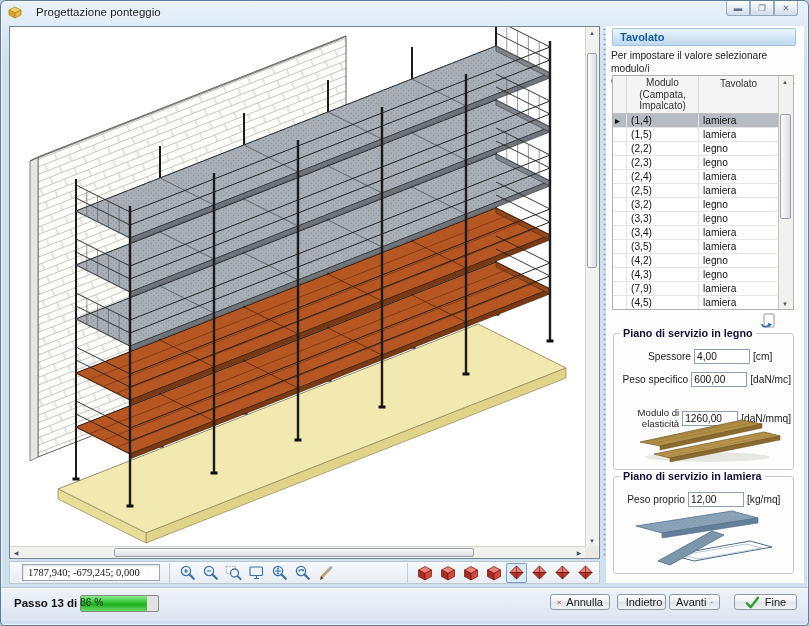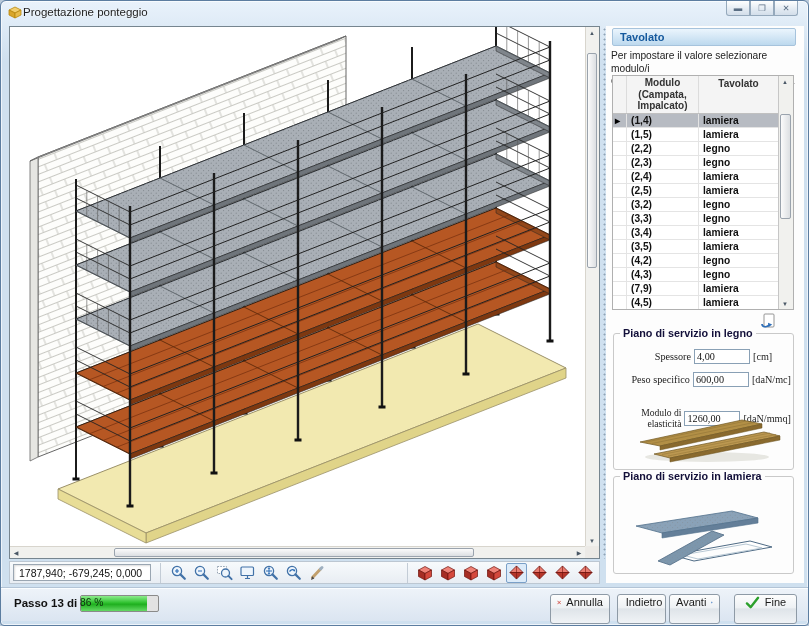--- a/index.html
+++ b/index.html
@@ -1,21 +1,21 @@
 <!DOCTYPE html>
 <html><head>
 <meta charset="utf-8">
 <style>
   html,body{margin:0;padding:0;background:#b8c9da;font-family:"Liberation Sans",sans-serif;}
   *{box-sizing:border-box;}
   .window{position:relative;width:809px;height:626px;border:1px solid #5c7da0;border-radius:6px 6px 4px 4px;
     background:linear-gradient(#e9f2fb,#cfe0ef 60px,#cfe0ef);overflow:hidden;
     box-shadow:inset 0 0 0 1px rgba(255,255,255,.65);}
   
-  .titlebar{position:absolute;left:0;top:0;right:0;height:22px;display:flex;align-items:center;padding-left:7px;gap:1px;}
+  .titlebar{position:absolute;left:0;top:0;right:0;height:22px;display:flex;align-items:center;padding-left:7px;gap:14px;}
   .title{font-size:11.5px;color:#1e1e1e;text-shadow:0 0 3px #fff;}
   .win-btns{position:absolute;right:10px;top:0;display:flex;}
   .win-btn{width:24px;height:15px;border:1px solid #95a9bc;border-top:none;background:linear-gradient(#ffffff,#e2eaf2 60%,#d3deea);
     display:flex;align-items:center;justify-content:center;font-size:8.5px;color:#5a6e84;line-height:1;}
   .win-btn:first-child{border-radius:0 0 0 3px;}
   .win-btn:last-child{border-radius:0 0 3px 0;}
   
   .drawing-area{position:absolute;left:8px;top:25px;width:591px;height:533px;background:#fff;border:1px solid #76858f;}
   .canvas{position:absolute;left:0;top:0;width:575px;height:519px;overflow:hidden;background:#fff;}
   .canvas svg{display:block;}
@@ -23,68 +23,68 @@
   .hscroll{position:absolute;left:0;bottom:0;width:575px;height:12px;background:#f1f1ee;border-top:1px solid #d8d5cd;}
   .scroll-corner{position:absolute;right:0;bottom:0;width:14px;height:12px;background:#eceae6;}
   .sb-arrow{position:absolute;font-size:6px;color:#4a5866;width:12px;height:11px;display:flex;align-items:center;justify-content:center;}
   .thumb{position:absolute;background:linear-gradient(90deg,#fbfbfb,#dcdfe2);border:1px solid #9aa3ad;border-radius:2px;}
   .hthumb{background:linear-gradient(#fbfbfb,#dcdfe2);}
   .splitter{position:absolute;left:601px;top:25px;width:5px;height:533px;
     background-image:radial-gradient(circle,#8fa3b6 0.9px,transparent 1.1px);background-size:5px 5px;background-repeat:repeat-y;background-position:center 6px;}
   
   .statusrow{position:absolute;left:8px;top:560px;width:591px;height:23px;display:flex;align-items:center;
     background:linear-gradient(#f7fafc,#e8edf3);border:1px solid #bcc7d2;}
-  .coords{width:138px;height:17px;margin-left:3px;background:#fff;border:1px solid #9aa6b2;box-shadow:inset 1px 1px 2px rgba(0,0,0,.14);
-    font-size:10.5px;line-height:16px;padding-left:5px;color:#111;white-space:nowrap;}
+  .coords{width:138px;height:17px;margin-left:12px;background:#fff;border:1px solid #9aa6b2;box-shadow:inset 1px 1px 2px rgba(0,0,0,.14);
+    font-size:10.5px;line-height:16px;padding-left:5px;color:#111;white-space:nowrap;font-family:Liberation Serif, serif;}
   .tools{display:flex;gap:1px;margin-left:9px;padding-left:7px;border-left:1px solid #c3ccd6;}
   .tool-btn{width:22px;height:20px;display:flex;align-items:center;justify-content:center;border:1px solid transparent;border-radius:2px;}
   .view-btns{display:flex;gap:2px;margin-left:auto;margin-right:3px;padding-left:6px;border-left:1px solid #c3ccd6;}
   .view-btn{width:21px;height:20px;display:flex;align-items:center;justify-content:center;border:1px solid transparent;border-radius:2px;}
   .view-btn.selected{border:1px solid #7aa0c8;background:#dcebf9;}
   
   .right-panel{position:absolute;left:605px;top:25px;width:198px;height:557px;background:#fdfdfd;}
   .panel-header{position:absolute;left:6px;top:2px;width:184px;height:18px;background:linear-gradient(#ebf5fd,#bdd9ee);
     border:1px solid #a6c3dc;border-radius:2px;display:flex;align-items:center;padding-left:7px;
     font-weight:bold;font-size:11px;color:#15599d;}
   .instructions{position:absolute;left:5px;top:24px;font-size:10.2px;color:#222;line-height:12.5px;}
-  .tavtable{position:absolute;left:6px;top:49px;width:182px;height:235px;border:1px solid #b0b0b0;background:#fff;display:flex;font-weight:bold;}
+  .tavtable{position:absolute;left:6px;top:49px;width:182px;height:235px;border:1px solid #b0b0b0;background:#fff;display:flex;}
   .t-main{width:165px;display:flex;flex-direction:column;}
   .t-head{display:flex;height:38px;background:#f4f4f4;border-bottom:1px solid #c0c0c0;font-size:10px;color:#333;}
   .h-gut{width:14px;border-right:1px solid #dcdcdc;}
   .h-c1{width:72px;border-right:1px solid #dcdcdc;text-align:center;white-space:pre-line;line-height:11.5px;padding-top:1px;}
   .h-c2{width:79px;text-align:center;padding-top:2px;}
   .t-body{flex:1;overflow:hidden;}
   .t-row{display:flex;height:14px;border-bottom:1px solid #e4e4e4;font-size:10.2px;line-height:13px;color:#111;justify-content:center;}
   .row-gutter{width:14px;border-right:1px solid #e4e4e4;position:relative;}
   .cell-modulo{width:72px;border-right:1px solid #e4e4e4;padding-left:4px;}
   .cell-tavolato{width:79px;padding-left:4px;}
   .t-row.selected{background:#b7bbc2;}
   .t-row.selected .row-gutter::before{content:"▸";position:absolute;left:2px;top:0;font-size:10px;color:#000;}
   .t-scroll{width:15px;background:#f1f1ee;border-left:1px solid #c6c6c6;position:relative;}
   .apply-btn{position:absolute;left:152px;top:286px;width:20px;height:19px;display:flex;align-items:center;justify-content:center;}
   .groupbox{position:absolute;left:7px;width:181px;border:1px solid #c9c9c9;border-radius:3px;padding-left:38px;}
   .gb-legno{top:307px;height:137px;}
   .gb-lamiera{top:450px;height:98px;}
   .gb-title{position:absolute;top:-7px;left:6px;background:#fdfdfd;padding:0 3px;font-weight:bold;font-size:10.8px;color:#13103a;white-space:nowrap;}
-  .field-row{position:absolute;left:0;right:2px;display:flex;align-items:center;height:16px;font-family:Liberation Serif, serif;}
+  .field-row{position:absolute;left:0;right:2px;display:flex;align-items:center;height:16px;}
   .f-label{text-align:right;font-size:10.2px;color:#222;padding-right:3px;}
   .gb-legno .f-label{width:80px;}
   .gb-lamiera .f-label{width:74px;}
   .f-input{width:56px;height:15px;border:1px solid #89a0b5;font-size:10.2px;padding:0 2px;font-family:inherit;color:#111;}
   .f-unit{font-size:10.2px;color:#222;padding-left:3px;white-space:nowrap;}
   .wood-img{position:absolute;left:8px;top:76px;width:162px;height:56px;}
   .metal-img{position:absolute;left:10px;top:32px;width:158px;height:60px;}
   
   .bottom-bar{position:absolute;left:0;top:586px;width:809px;height:34px;
     background:linear-gradient(#eef3f9,#dbe5f1);border-top:1px solid #b3c4d6;box-shadow:inset 0 1px 0 #fafdff;}
   .step-label{position:absolute;left:13px;top:9px;font-weight:bold;font-size:11.5px;color:#111;}
   .progress{position:absolute;left:79px;top:7px;width:79px;height:17px;border:1px solid #8a8a8a;background:#e2e2e2;border-radius:2px;overflow:hidden;}
   .progress-fill{height:100%;background:linear-gradient(#8cec8c,#2fc12f 45%,#1faf1f 55%,#64d964);}
   .progress-text{position:absolute;left:79px;top:7px;width:79px;height:17px;font-size:10.2px;line-height:16px;color:#0c2d0c;}
-  .btn{position:absolute;top:6px;height:30px;border:1px solid #8e9aa6;border-radius:3px;
+  .btn{position:absolute;top:6px;height:16px;border:1px solid #8e9aa6;border-radius:3px;
     background:linear-gradient(#fdfdfd,#eef1f4 45%,#dfe4e9 50%,#f0f3f6);font-size:11px;color:#1a1a1a;
     display:flex;align-items:flex-start;justify-content:center;gap:5px;font-family:inherit;cursor:default;}
   #btn-annulla{left:549px;width:60px;}
   #btn-indietro{left:616px;width:49px;}
   #btn-avanti{left:668px;width:51px;}
   #btn-fine{left:733px;width:63px;}
   .defs-holder{position:absolute;width:0;height:0;overflow:hidden;}
 </style>
 </head>
 <body>
@@ -570,20 +570,25 @@
         <polygon points="38,36 140,14 140,18 38,40" fill="#8a6a2e" stroke="#6d5420" stroke-width="0.5"></polygon>
         <path d="M24,32 L124,11 M30,33.5 L132,12.5" stroke="#97783a" stroke-width="0.7" fill="none"></path>
         <polygon points="32,44 142,22 158,26 48,48" fill="#bb9750" stroke="#6d5420" stroke-width="0.7"></polygon>
         <polygon points="48,48 158,26 158,30 48,52" fill="#8a6a2e" stroke="#6d5420" stroke-width="0.5"></polygon>
         <path d="M40,44.5 L148,23 M46,46 L154,24.5" stroke="#9d7e3e" stroke-width="0.7" fill="none"></path>
       </svg>
     </div>
 
     <div class="groupbox gb-lamiera">
       <div class="gb-title">Piano di servizio in lamiera</div>
+      <div class="field-row" style="top:14px;">
+        <div class="f-label">Peso proprio</div>
+        <input class="f-input" value="12,00" style="">
+        <div class="f-unit">[kg/mq]</div>
+      </div>
       <svg class="metal-img" viewBox="0 0 158 60">
         <polygon points="12,17 108,2 134,9 38,24" fill="#8aa2b8" stroke="#51708c" stroke-width="0.8"></polygon>
         <polygon points="12,17 108,2 134,9 38,24" fill="url(#dots)" opacity="0.5"></polygon>
         <polygon points="38,24 134,9 134,14 38,29" fill="#647f99" stroke="#51708c" stroke-width="0.6"></polygon>
         <polygon points="48,46 126,32 148,38 70,52" fill="#fff" stroke="#4f6b85" stroke-width="1"></polygon>
         <polygon points="58,46 122,35 138,39 74,50" fill="#fdfdfd" stroke="#9ab0c2" stroke-width="0.7"></polygon>
         <polygon points="34,52 88,22 100,26 46,56" fill="#7c96ac" stroke="#4f6b85" stroke-width="0.8"></polygon>
         <polygon points="34,52 88,22 100,26 46,56" fill="url(#dots)" opacity="0.4"></polygon>
       </svg>
     </div>

